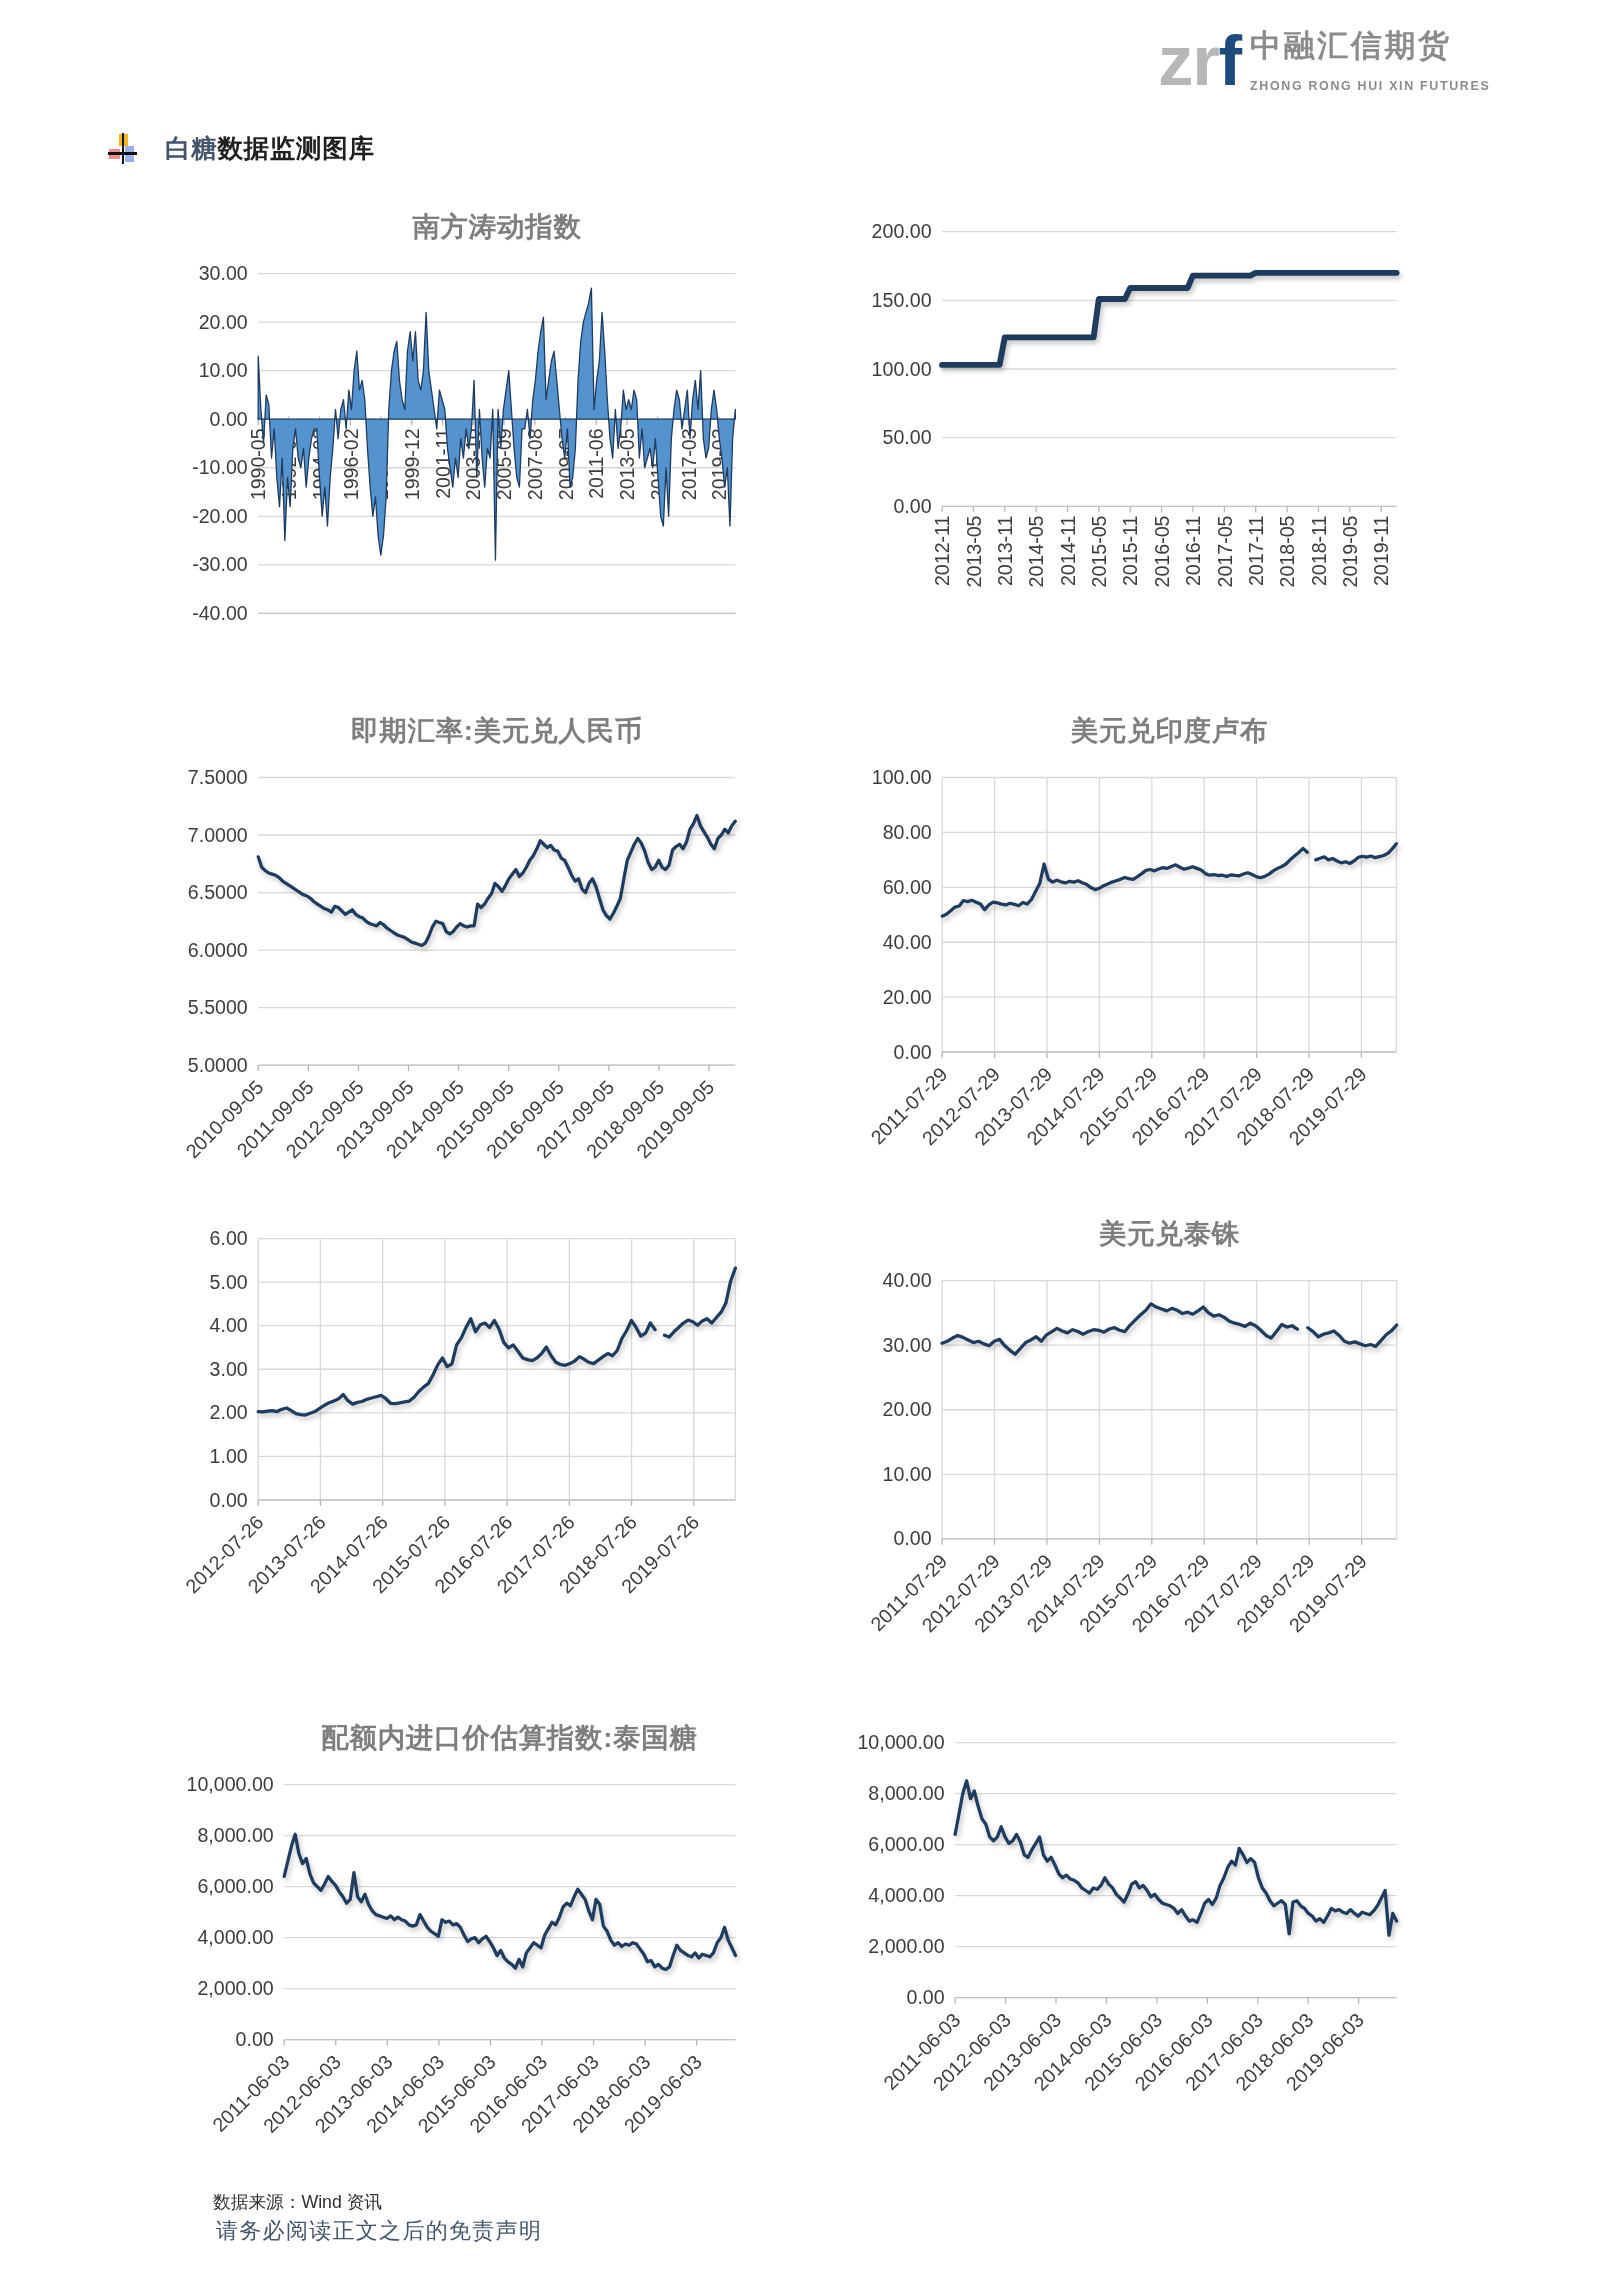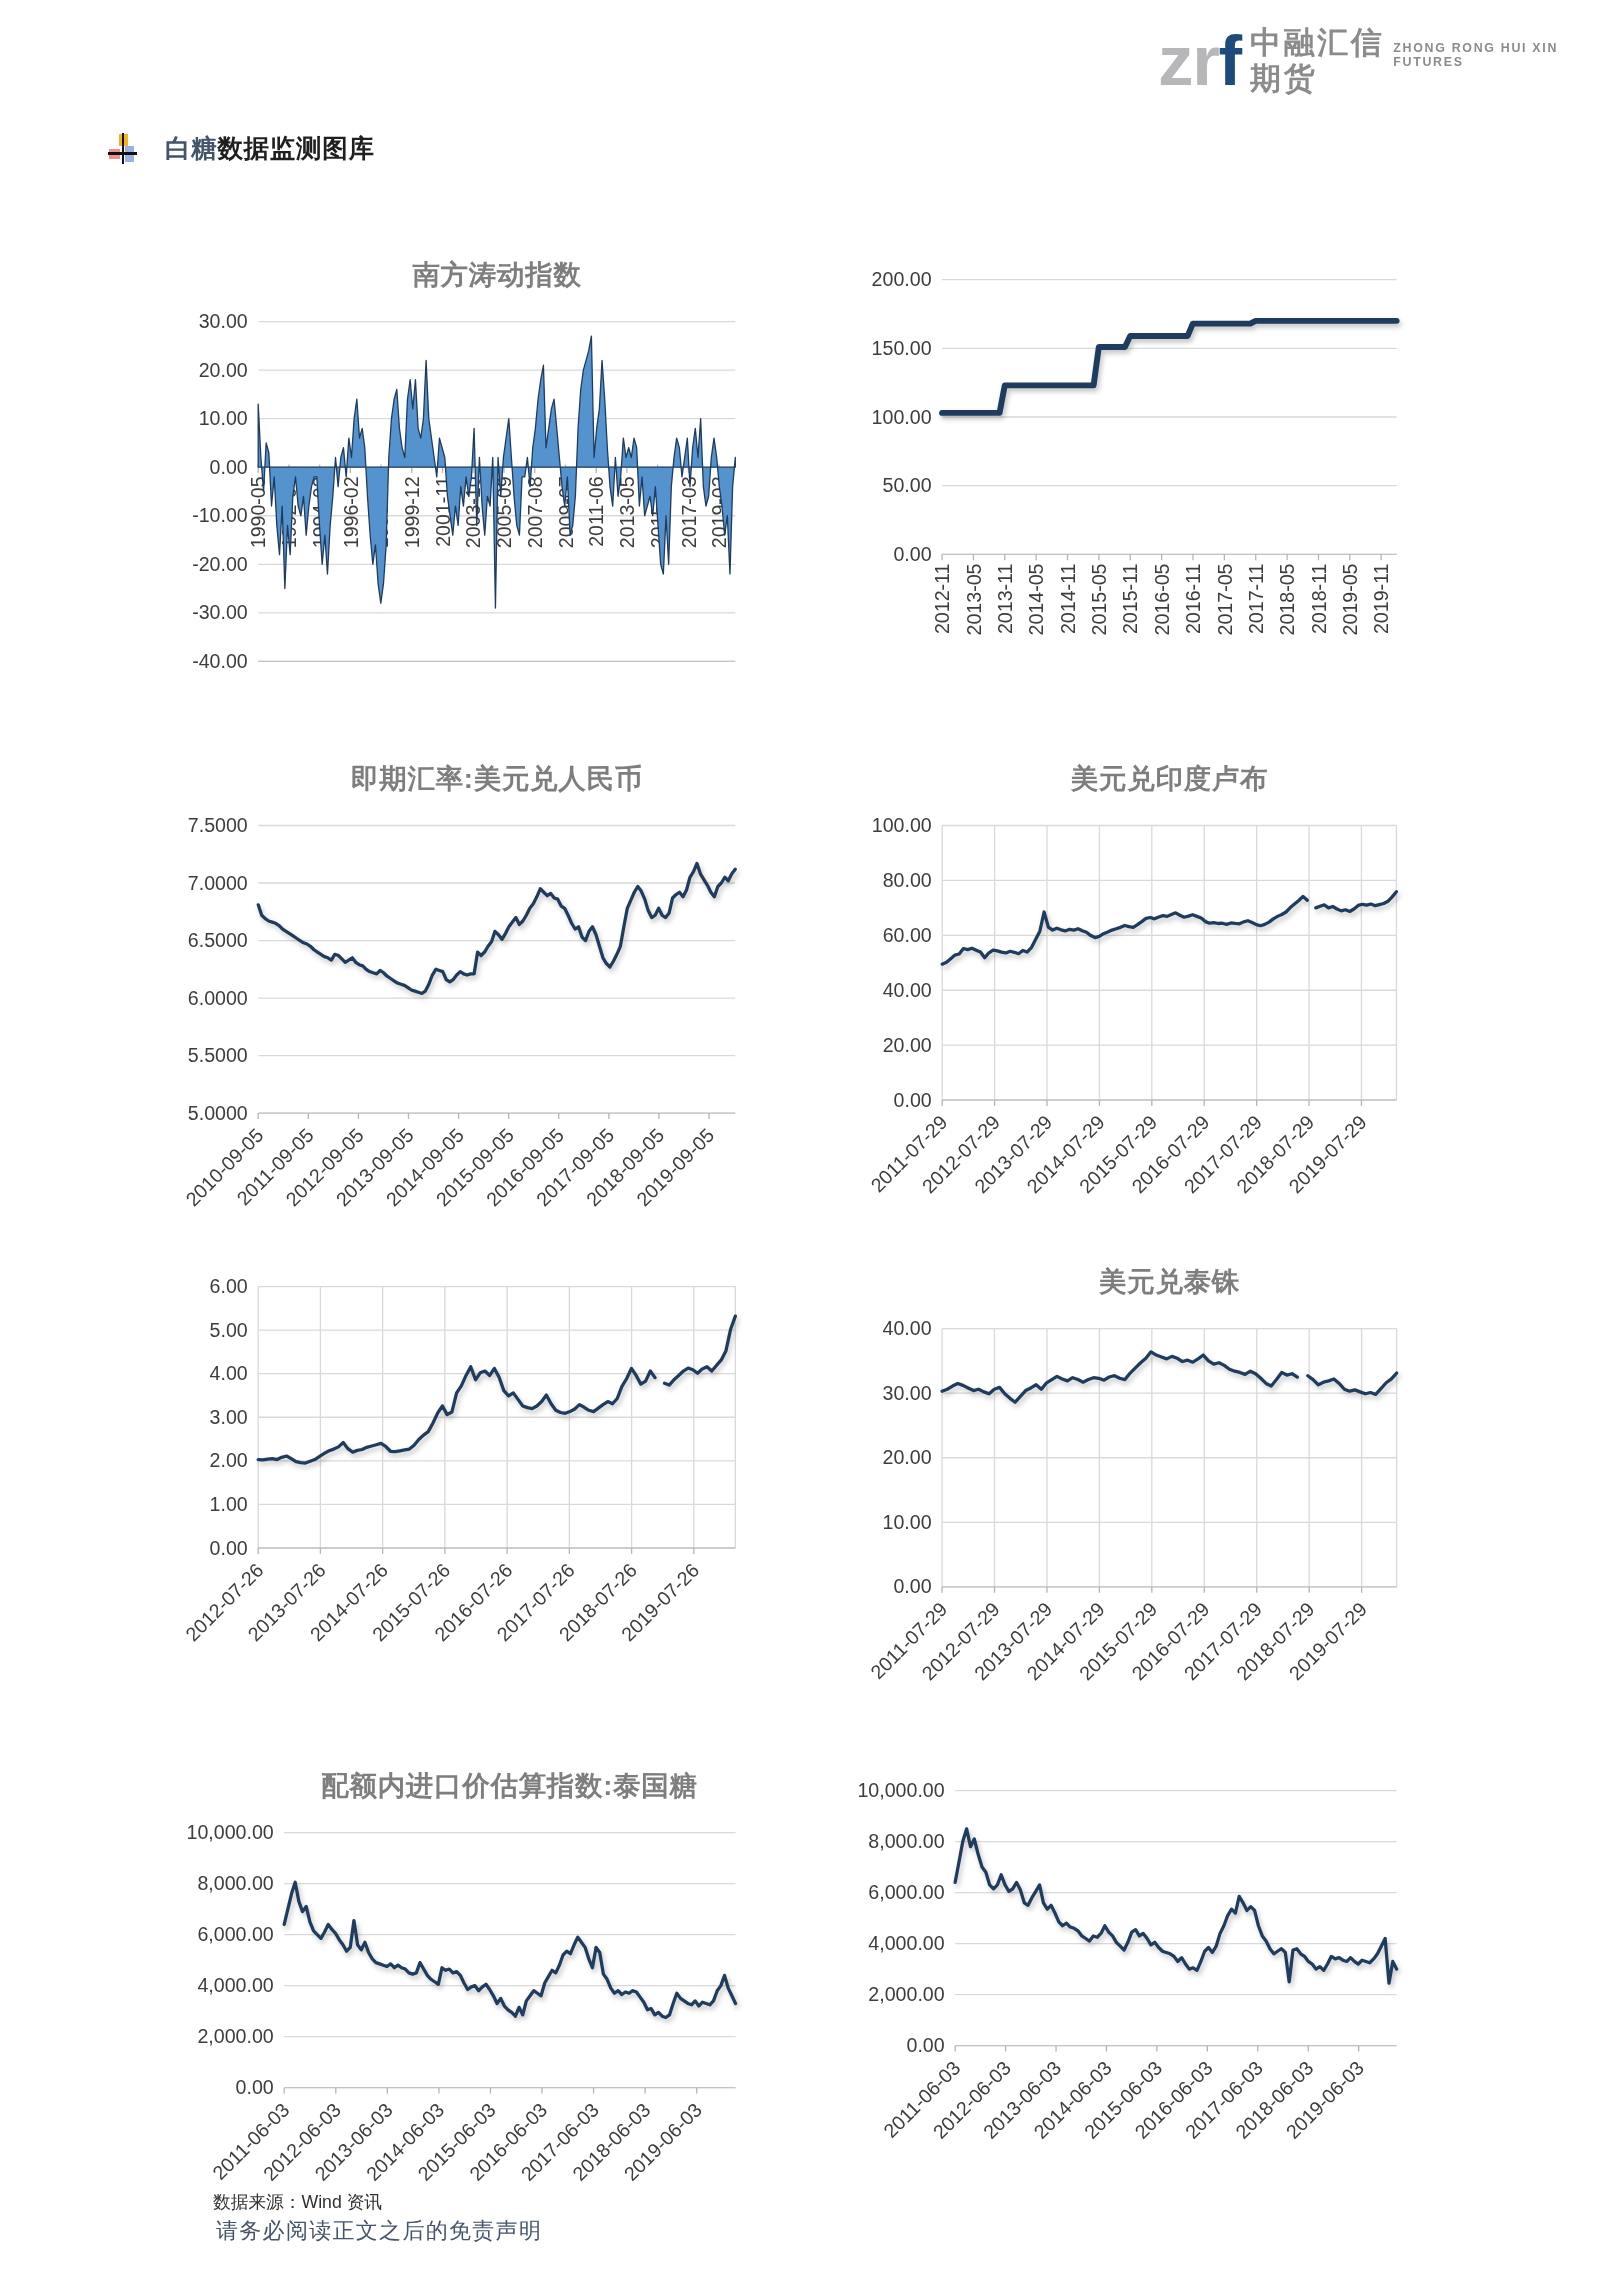--- a/index.html
+++ b/index.html
@@ -1,33 +1,33 @@
 <!DOCTYPE html>
 <html style="font-size:10.5px"><head>
 <meta charset="utf-8">
 <style>
   html,body{margin:0;padding:0;background:#ffffff;}
   body{width:1623px;height:2295px;position:relative;font-family:"Liberation Sans",sans-serif;overflow:hidden;}
   .logo{position:absolute;left:1158px;top:25px;width:406px;display:flex;align-items:center;}
   .logo-mark{font-weight:bold;font-size:71px;line-height:1;letter-spacing:-1.3px;}
   .logo-zr{color:#b7b7b9;}
   .logo-f{color:#1d4b7c;}
-  .logo-text{margin-left:9.2px;display:flex;flex-direction:row;justify-content:space-between;}
+  .logo-text{margin-left:9.2px;display:flex;flex-direction:column;justify-content:space-between;}
   .logo-cn{font-size:31px;font-weight:bold;color:#8b8b8b;letter-spacing:2.6px;line-height:1.15;}
   .logo-en{font-size:12.4px;font-weight:bold;color:#8b8b8b;letter-spacing:1.7px;margin-top:16px;}
   .page-header{position:absolute;left:108px;top:131px;display:flex;align-items:center;}
   .hdr-icon{position:relative;width:31px;height:31px;margin-right:26px;}
   .hdr-icon .sq-y{position:absolute;left:10.5px;top:1.3px;width:9.8px;height:11.8px;background:#f4b41f;}
   .hdr-icon .sq-r{position:absolute;left:1.3px;top:15.7px;width:10.5px;height:10.5px;background:#ef7a7a;opacity:.85;}
   .hdr-icon .sq-b{position:absolute;left:17px;top:13px;width:8.5px;height:15.7px;background:#8fa8e8;opacity:.9;}
   .hdr-icon .bar-v{position:absolute;left:13.7px;top:0;width:2.6px;height:31px;background:#111;}
   .hdr-icon .bar-h{position:absolute;left:0;top:19px;width:29px;height:2.6px;background:#111;}
   .page-title{font-size:25.5px;font-weight:bold;color:#1f1f1f;letter-spacing:0.7px;}
   .page-title .accent{color:#44546a;}
-  .chart{position:absolute;margin-top:48px;}
+  .chart{position:absolute;}
   .chart-title{height:42px;font-size:27.5px;font-weight:bold;color:#7e7e7e;text-align:center;line-height:38px;letter-spacing:0.7px;white-space:nowrap;}
   svg text{font-family:"Liberation Sans",sans-serif;}
   .footer-source{position:absolute;left:213px;top:2190px;font-size:17.7px;color:#2f2f2f;}
   .footer-disclaimer{position:absolute;left:216px;top:2216px;font-size:22px;color:#44546a;letter-spacing:1.3px;}
 </style>
 </head>
 <body>
 
 <div class="logo">
   <div class="logo-mark"><span class="logo-zr">zr</span><span class="logo-f">f</span></div>

